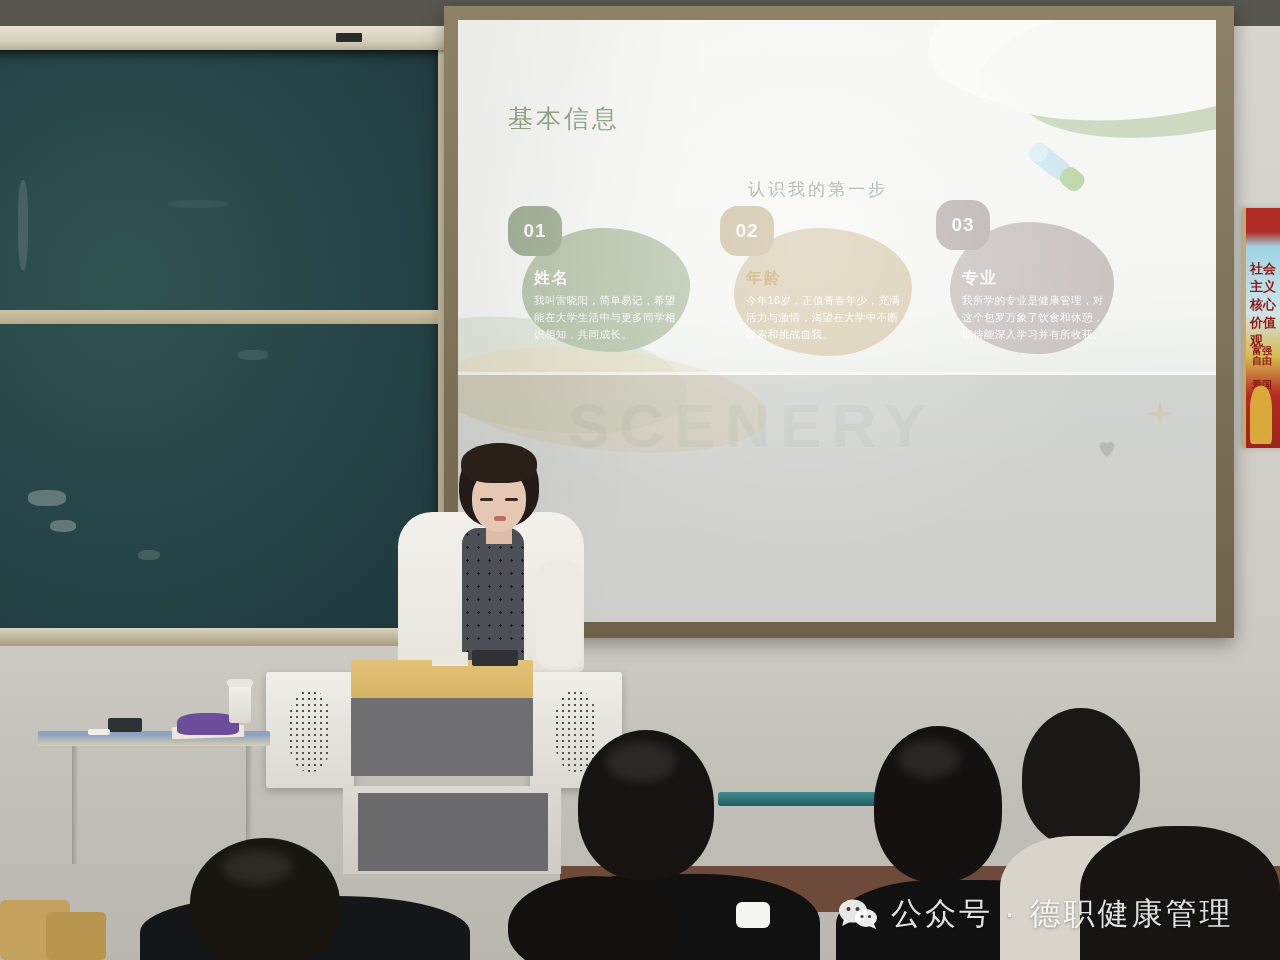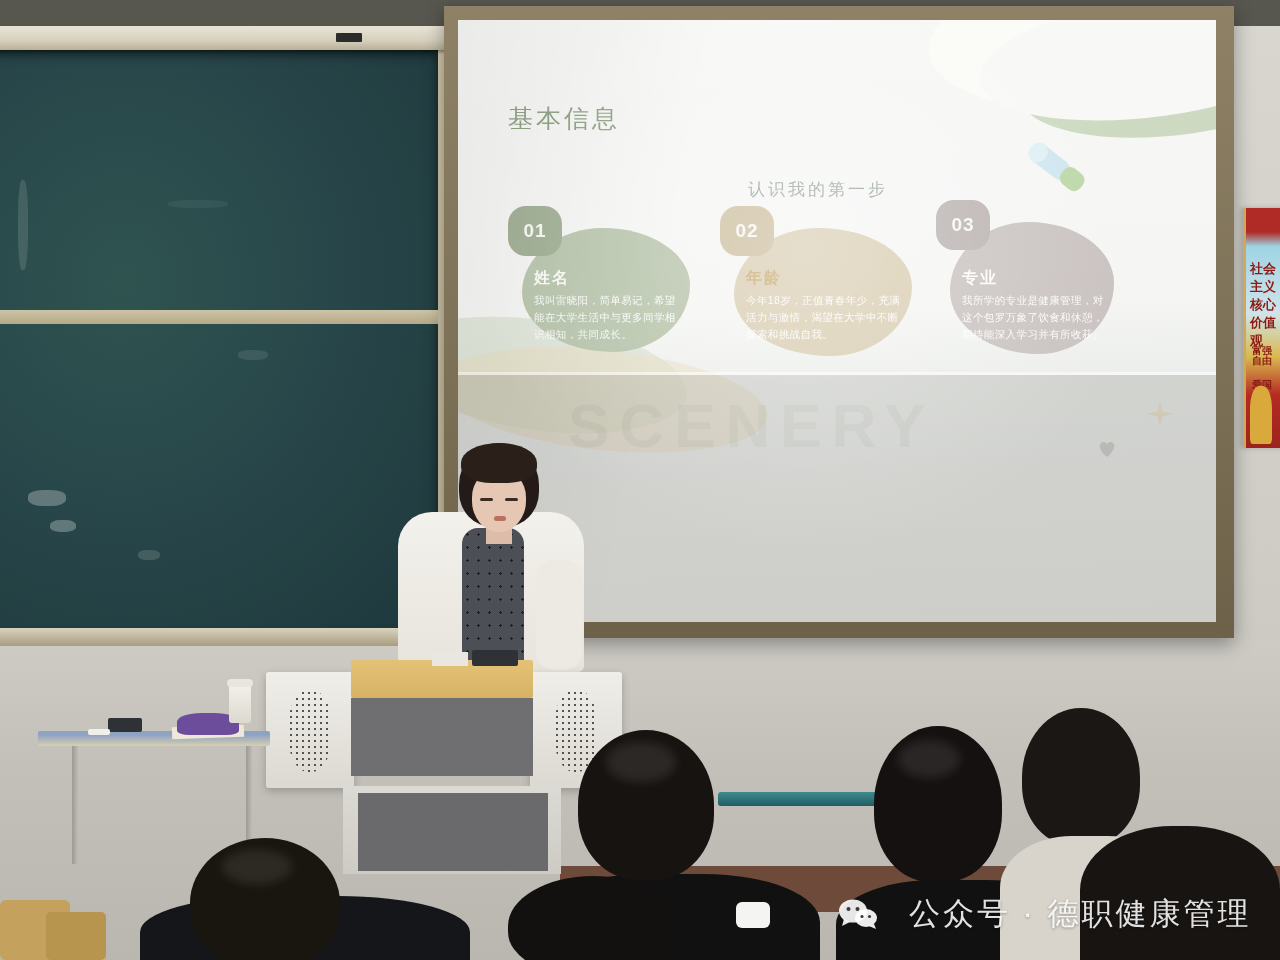--- a/index.html
+++ b/index.html
@@ -136,21 +136,21 @@
       background-image:radial-gradient(rgba(20,22,26,.85) 1px, transparent 1.3px);
       background-size:11px 13px;}
   .p-arm{position:absolute;top:560px;width:42px;height:110px;background:#eceae2;border-radius:18px;}
 
   
   .wainscot{position:absolute;left:560px;top:866px;width:720px;height:46px;background:#6d4a3a;}
   .pipe{position:absolute;left:718px;top:792px;width:200px;height:14px;background:linear-gradient(180deg,#3f8c90,#1f5d63);border-radius:3px;}
 
   .mask{position:absolute;width:34px;height:26px;background:#f4f4f2;border-radius:6px;}
 
-  .watermark{position:absolute;left:838px;top:893px;display:flex;align-items:center;gap:31px;}
+  .watermark{position:absolute;left:838px;top:893px;display:flex;align-items:center;gap:13px;}
   .wm-text{font-size:31px;color:rgba(255,255,255,.88);letter-spacing:3px;
       text-shadow:0 1px 3px rgba(0,0,0,.35);white-space:nowrap;}
   .wm-bubble{position:relative;width:40px;height:32px;}
 </style>
 </head>
 <body>
 
 <div id="stage">
 
   <div class="wall"></div>

